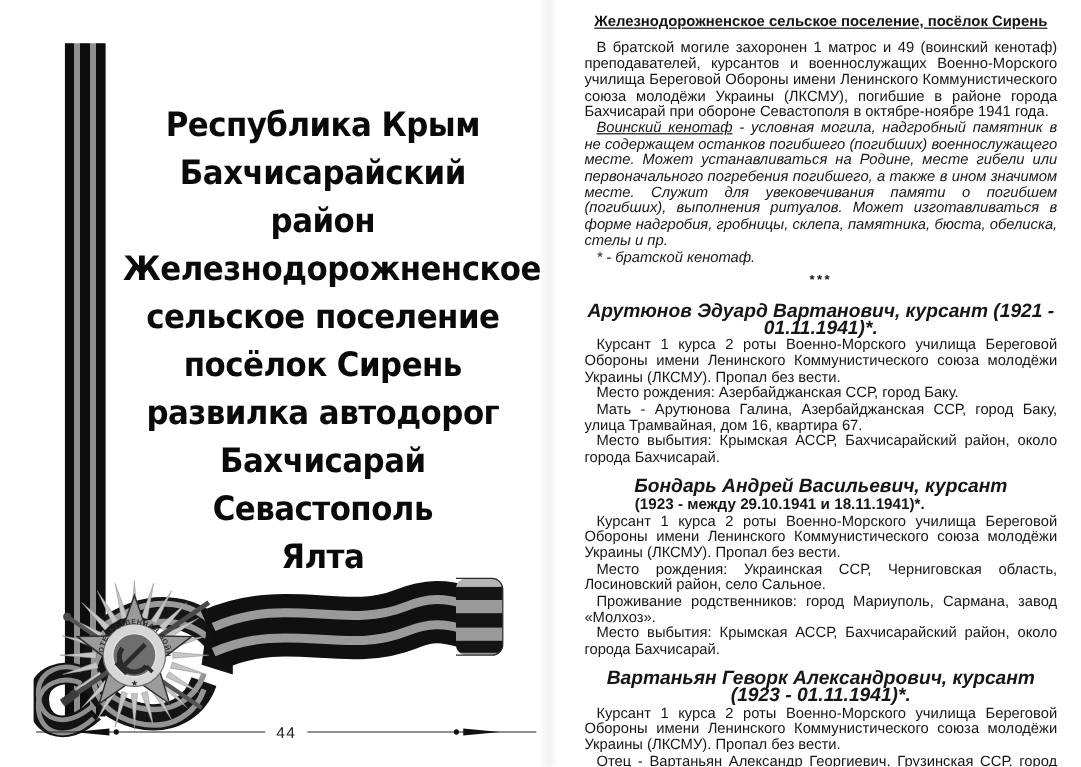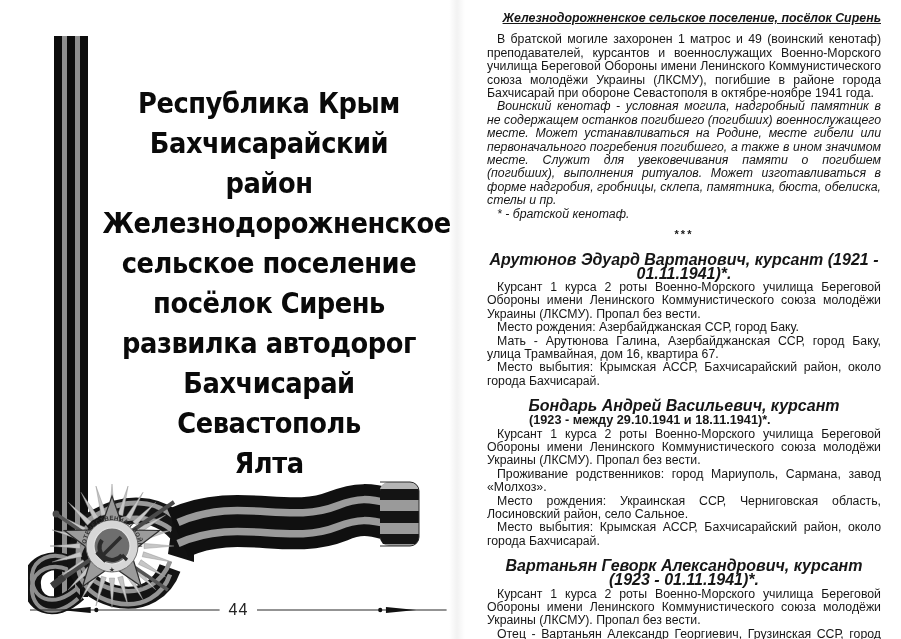--- a/index.html
+++ b/index.html
@@ -15,30 +15,30 @@
                line-height:40px;letter-spacing:-0.5px;color:#0a0a0a;
                transform:scaleX(0.92);transform-origin:50% 0;}
   .banner-svg{position:absolute;left:28px;top:458px;}
   .medal-svg{position:absolute;left:45px;top:476px;}
 
   
   .footer{position:absolute;display:flex;align-items:center;height:14px;}
   .footer-left{left:30px;top:603px;width:417px;}
   .footer-right{left:487px;top:603px;width:394px;}
   .fline{flex:1 1 auto;height:14px;display:block;}
-  .fnum{flex:0 0 auto;padding:0 9px;font-size:16px;color:#222;letter-spacing:1px;}
+  .fnum{flex:0 0 auto;padding:0 9px;font-size:13px;color:#222;letter-spacing:1px;}
 
   
   .page-right{position:absolute;left:487px;top:12px;width:394px;
               font-size:12.3px;line-height:13.4px;text-align:justify;color:#161616;}
-  .pr-header{text-align:right;font-weight:bold;font-style:italic;
+  .pr-header{text-align:center;font-weight:bold;
              text-decoration:underline;font-size:12.4px;margin:0 0 8px 0;}
   .page-right p{margin:0;text-indent:10px;}
   .it{font-style:italic;}
-  .ul{margin-top:11px;}
+  .ul{text-decoration:underline;margin-top:11px;}
   .sep{text-align:center;text-indent:0;margin:7px 0 9px 0;font-weight:bold;
        letter-spacing:2px;font-size:11px;}
   .entry{margin-top:11px;}
   .entry-name{font-weight:bold;font-size:16px;line-height:14.2px;
               text-align:center;text-indent:0;font-style:italic;}
   .entry-name2{font-weight:bold;font-size:12.7px;line-height:14.2px;
                text-align:left;text-indent:0;margin-left:42px;}
   .fold{position:absolute;left:449px;top:0;width:16px;height:639px;
         background:linear-gradient(90deg,rgba(0,0,0,0) 0%,rgba(0,0,0,0.05) 50%,rgba(0,0,0,0) 100%);}
 </style>
@@ -192,22 +192,22 @@
       <p>Курсант 1 курса 2 роты Военно-Морского училища Береговой Обороны имени Ленинского Коммунистического союза молодёжи Украины (ЛКСМУ). Пропал без вести.</p>
       <p>Место рождения: Азербайджанская ССР, город Баку.</p>
       <p>Мать - Арутюнова Галина, Азербайджанская ССР, город Баку, улица Трамвайная, дом 16, квартира 67.</p>
       <p>Место выбытия: Крымская АССР, Бахчисарайский район, около города Бахчисарай.</p>
     </div>
 
     <div class="entry">
       <div class="entry-name">Бондарь Андрей Васильевич, курсант</div>
       <div class="entry-name2">(1923 - между 29.10.1941 и 18.11.1941)*.</div>
       <p>Курсант 1 курса 2 роты Военно-Морского училища Береговой Обороны имени Ленинского Коммунистического союза молодёжи Украины (ЛКСМУ). Пропал без вести.</p>
+      <p>Место рождения: Украинская ССР, Черниговская область, Лосиновский район, село Сальное.</p>
       <p>Проживание родственников: город Мариуполь, Сармана, завод «Молхоз».</p>
-      <p>Место рождения: Украинская ССР, Черниговская область, Лосиновский район, село Сальное.</p>
       <p>Место выбытия: Крымская АССР, Бахчисарайский район, около города Бахчисарай.</p>
     </div>
 
     <div class="entry">
       <div class="entry-name">Вартаньян Геворк Александрович, курсант (1923 - 01.11.1941)*.</div>
       <p>Курсант 1 курса 2 роты Военно-Морского училища Береговой Обороны имени Ленинского Коммунистического союза молодёжи Украины (ЛКСМУ). Пропал без вести.</p>
       <p>Отец - Вартаньян Александр Георгиевич, Грузинская ССР, город Тбилиси,</p>
     </div>
   </div>
 

